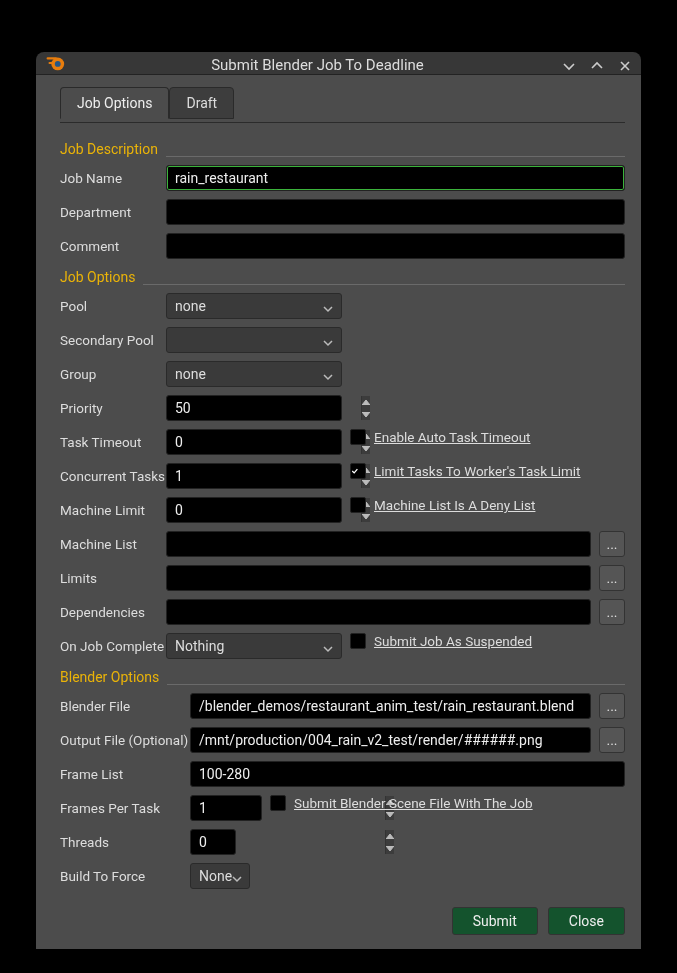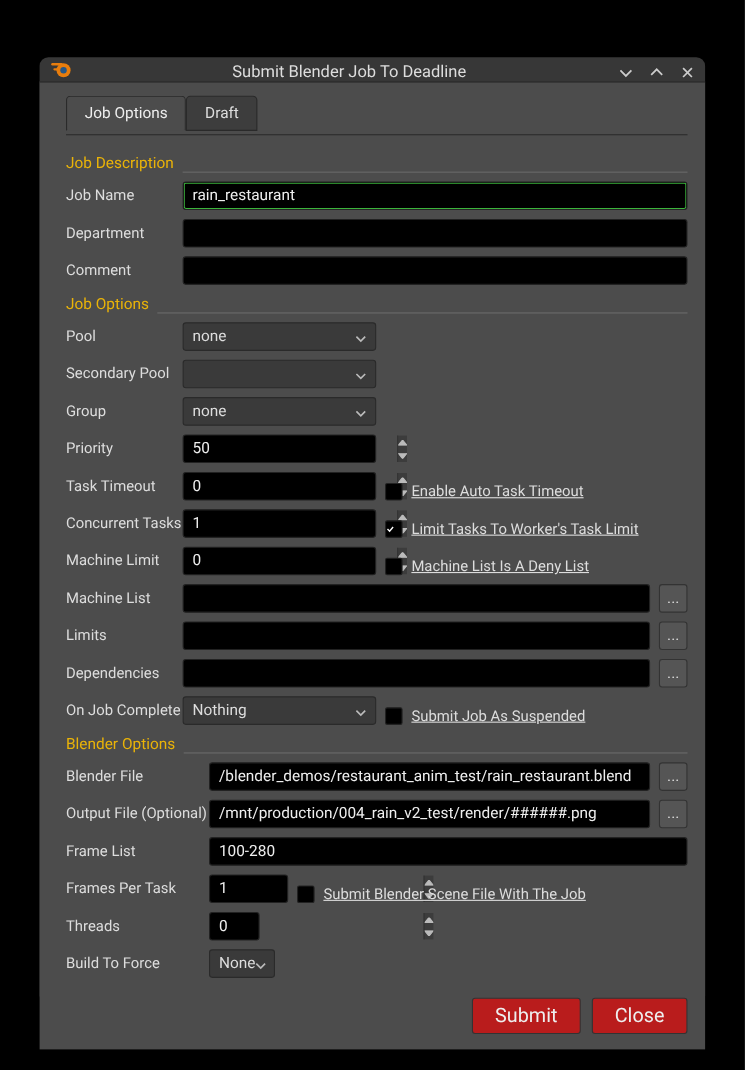--- a/index.html
+++ b/index.html
@@ -86,21 +86,21 @@
     margin: 4px 0;
     min-height: 26px;
   }
   .label {
     width: 106px;
     font-size: 13.5px;
     color: #ddd;
     flex: 0 0 auto;
   }
   .label.wide { width: 130px; }
-  .row .field { flex: 1; display: flex; align-items: flex-end; gap: 8px; }
+  .row .field { flex: 1; display: flex; align-items: flex-start; gap: 8px; }
 
   input[type=text].textfield, .textfield {
     background: #000;
     border: 1px solid #222;
     color: #eee;
     font-size: 14px;
     padding: 4px 8px;
     height: 26px;
     border-radius: 3px;
     width: 100%;
@@ -183,25 +183,25 @@
   }
 
   .footer {
     margin-top: auto;
     display: flex;
     justify-content: flex-end;
     gap: 10px;
     padding-top: 14px;
   }
   .btn {
-    background: #b91c1c;
+    background: #14532d;
     border: 1px solid #333;
     border-radius: 3px;
     color: #eee;
-    font-size: 18px;
+    font-size: 14px;
     padding: 5px 20px;
     cursor: pointer;
     min-width: 74px;
     text-align:left;
   }
 </style>
 </head>
 <body>
 
 <div class="window">

